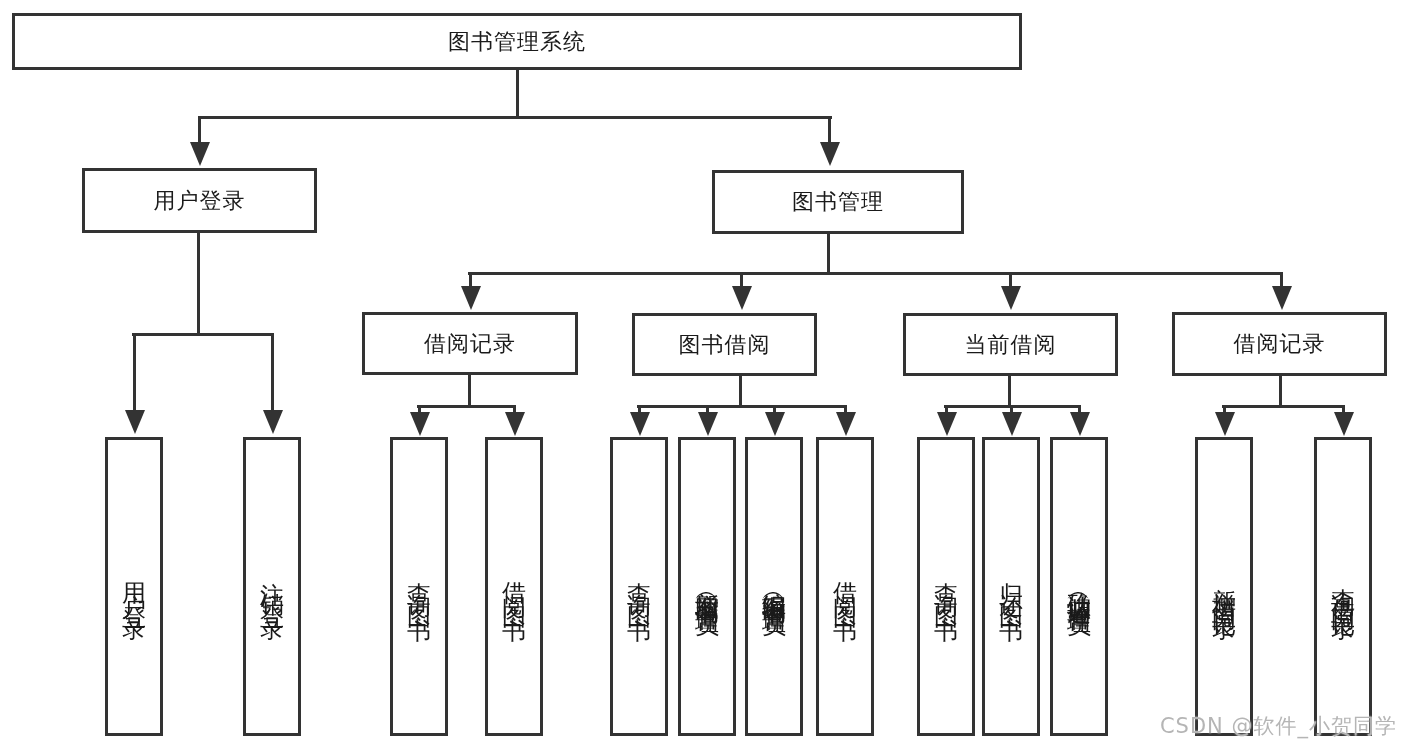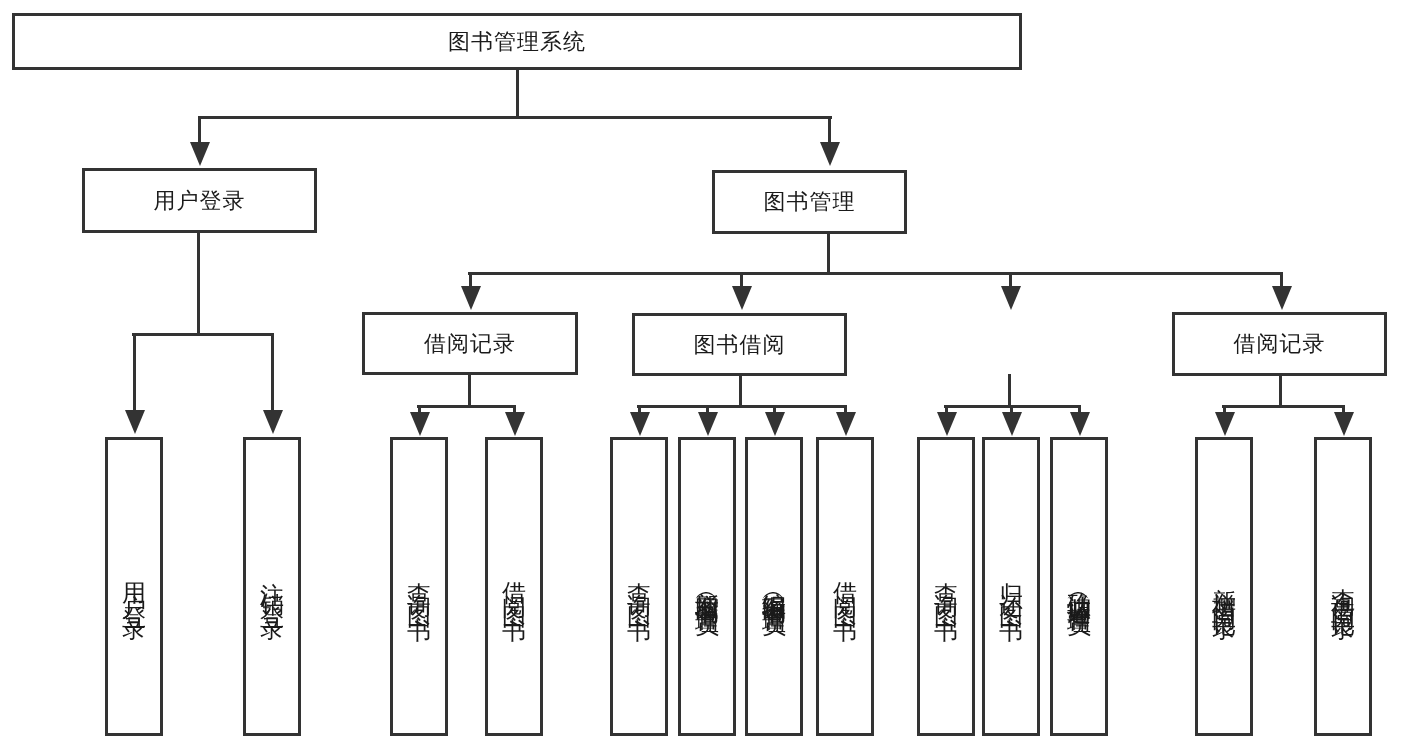--- a/index.html
+++ b/index.html
@@ -76,41 +76,44 @@
   </div>
 
   <div class="vline" style="left:516px; top:68px; height:51px;"></div>
   <div class="hline" style="left:198px; top:116px; width:634px;"></div>
   <div class="arrow" style="left:198px; top:116px; height:27px;"></div>
   <div class="arrow" style="left:828px; top:116px; height:27px;"></div>
 
   <div class="box" style="left:82px; top:168px; width:235px; height:65px;">
     <span class="hlabel">用户登录</span>
   </div>
-  <div class="box" style="left:712px; top:170px; width:195px; height:64px;">
+  <div class="box" style="left:712px; top:170px; width:252px; height:64px;">
     <span class="hlabel">图书管理</span>
   </div>
 
   <div class="vline" style="left:197px; top:231px; height:104px;"></div>
   <div class="hline" style="left:132px; top:333px; width:142px;"></div>
   <div class="arrow" style="left:133px; top:333px; height:78px;"></div>
   <div class="arrow" style="left:271px; top:333px; height:78px;"></div>
 
   <div class="vline" style="left:827px; top:232px; height:43px;"></div>
   <div class="hline" style="left:468px; top:272px; width:815px;"></div>
   <div class="arrow" style="left:469px; top:272px; height:15px;"></div>
   <div class="arrow" style="left:740px; top:272px; height:15px;"></div>
   <div class="arrow" style="left:1009px; top:272px; height:15px;"></div>
   <div class="arrow" style="left:1280px; top:272px; height:15px;"></div>
 
   <div class="box" style="left:362px; top:312px; width:216px; height:63px;">
     <span class="hlabel">借阅记录</span>
   </div>
-  <div class="box" style="left:632px; top:313px; width:215px; height:63px;">
+  <div class="box" style="left:632px; top:313px; width:185px; height:63px;">
     <span class="hlabel">图书借阅</span>
+  </div>
+  <div class="box" style="left:903px; top:313px; width:215px; height:63px;">
+    <span class="hlabel">当前借阅</span>
   </div>
   <div class="box" style="left:1172px; top:312px; width:215px; height:64px;">
     <span class="hlabel">借阅记录</span>
   </div>
 
   <div class="vline" style="left:468px; top:373px; height:35px;"></div>
   <div class="hline" style="left:417px; top:405px; width:99px;"></div>
   <div class="arrow" style="left:418px; top:405px; height:8px;"></div>
   <div class="arrow" style="left:513px; top:405px; height:8px;"></div>
 
@@ -169,14 +172,15 @@
     <span class="vlabel v-long">确认归还（管理员）</span>
   </div>
 
   <div class="box vbox" style="left:1195px; top:437px; width:58px; height:299px;">
     <span class="vlabel v-med">新增借阅记录</span>
   </div>
   <div class="box vbox" style="left:1314px; top:437px; width:58px; height:299px;">
     <span class="vlabel v-med">查询借阅记录</span>
   </div>
 
+  <div class="watermark">CSDN @软件_小贺同学</div>
 
 </div>
 
 </body></html>

